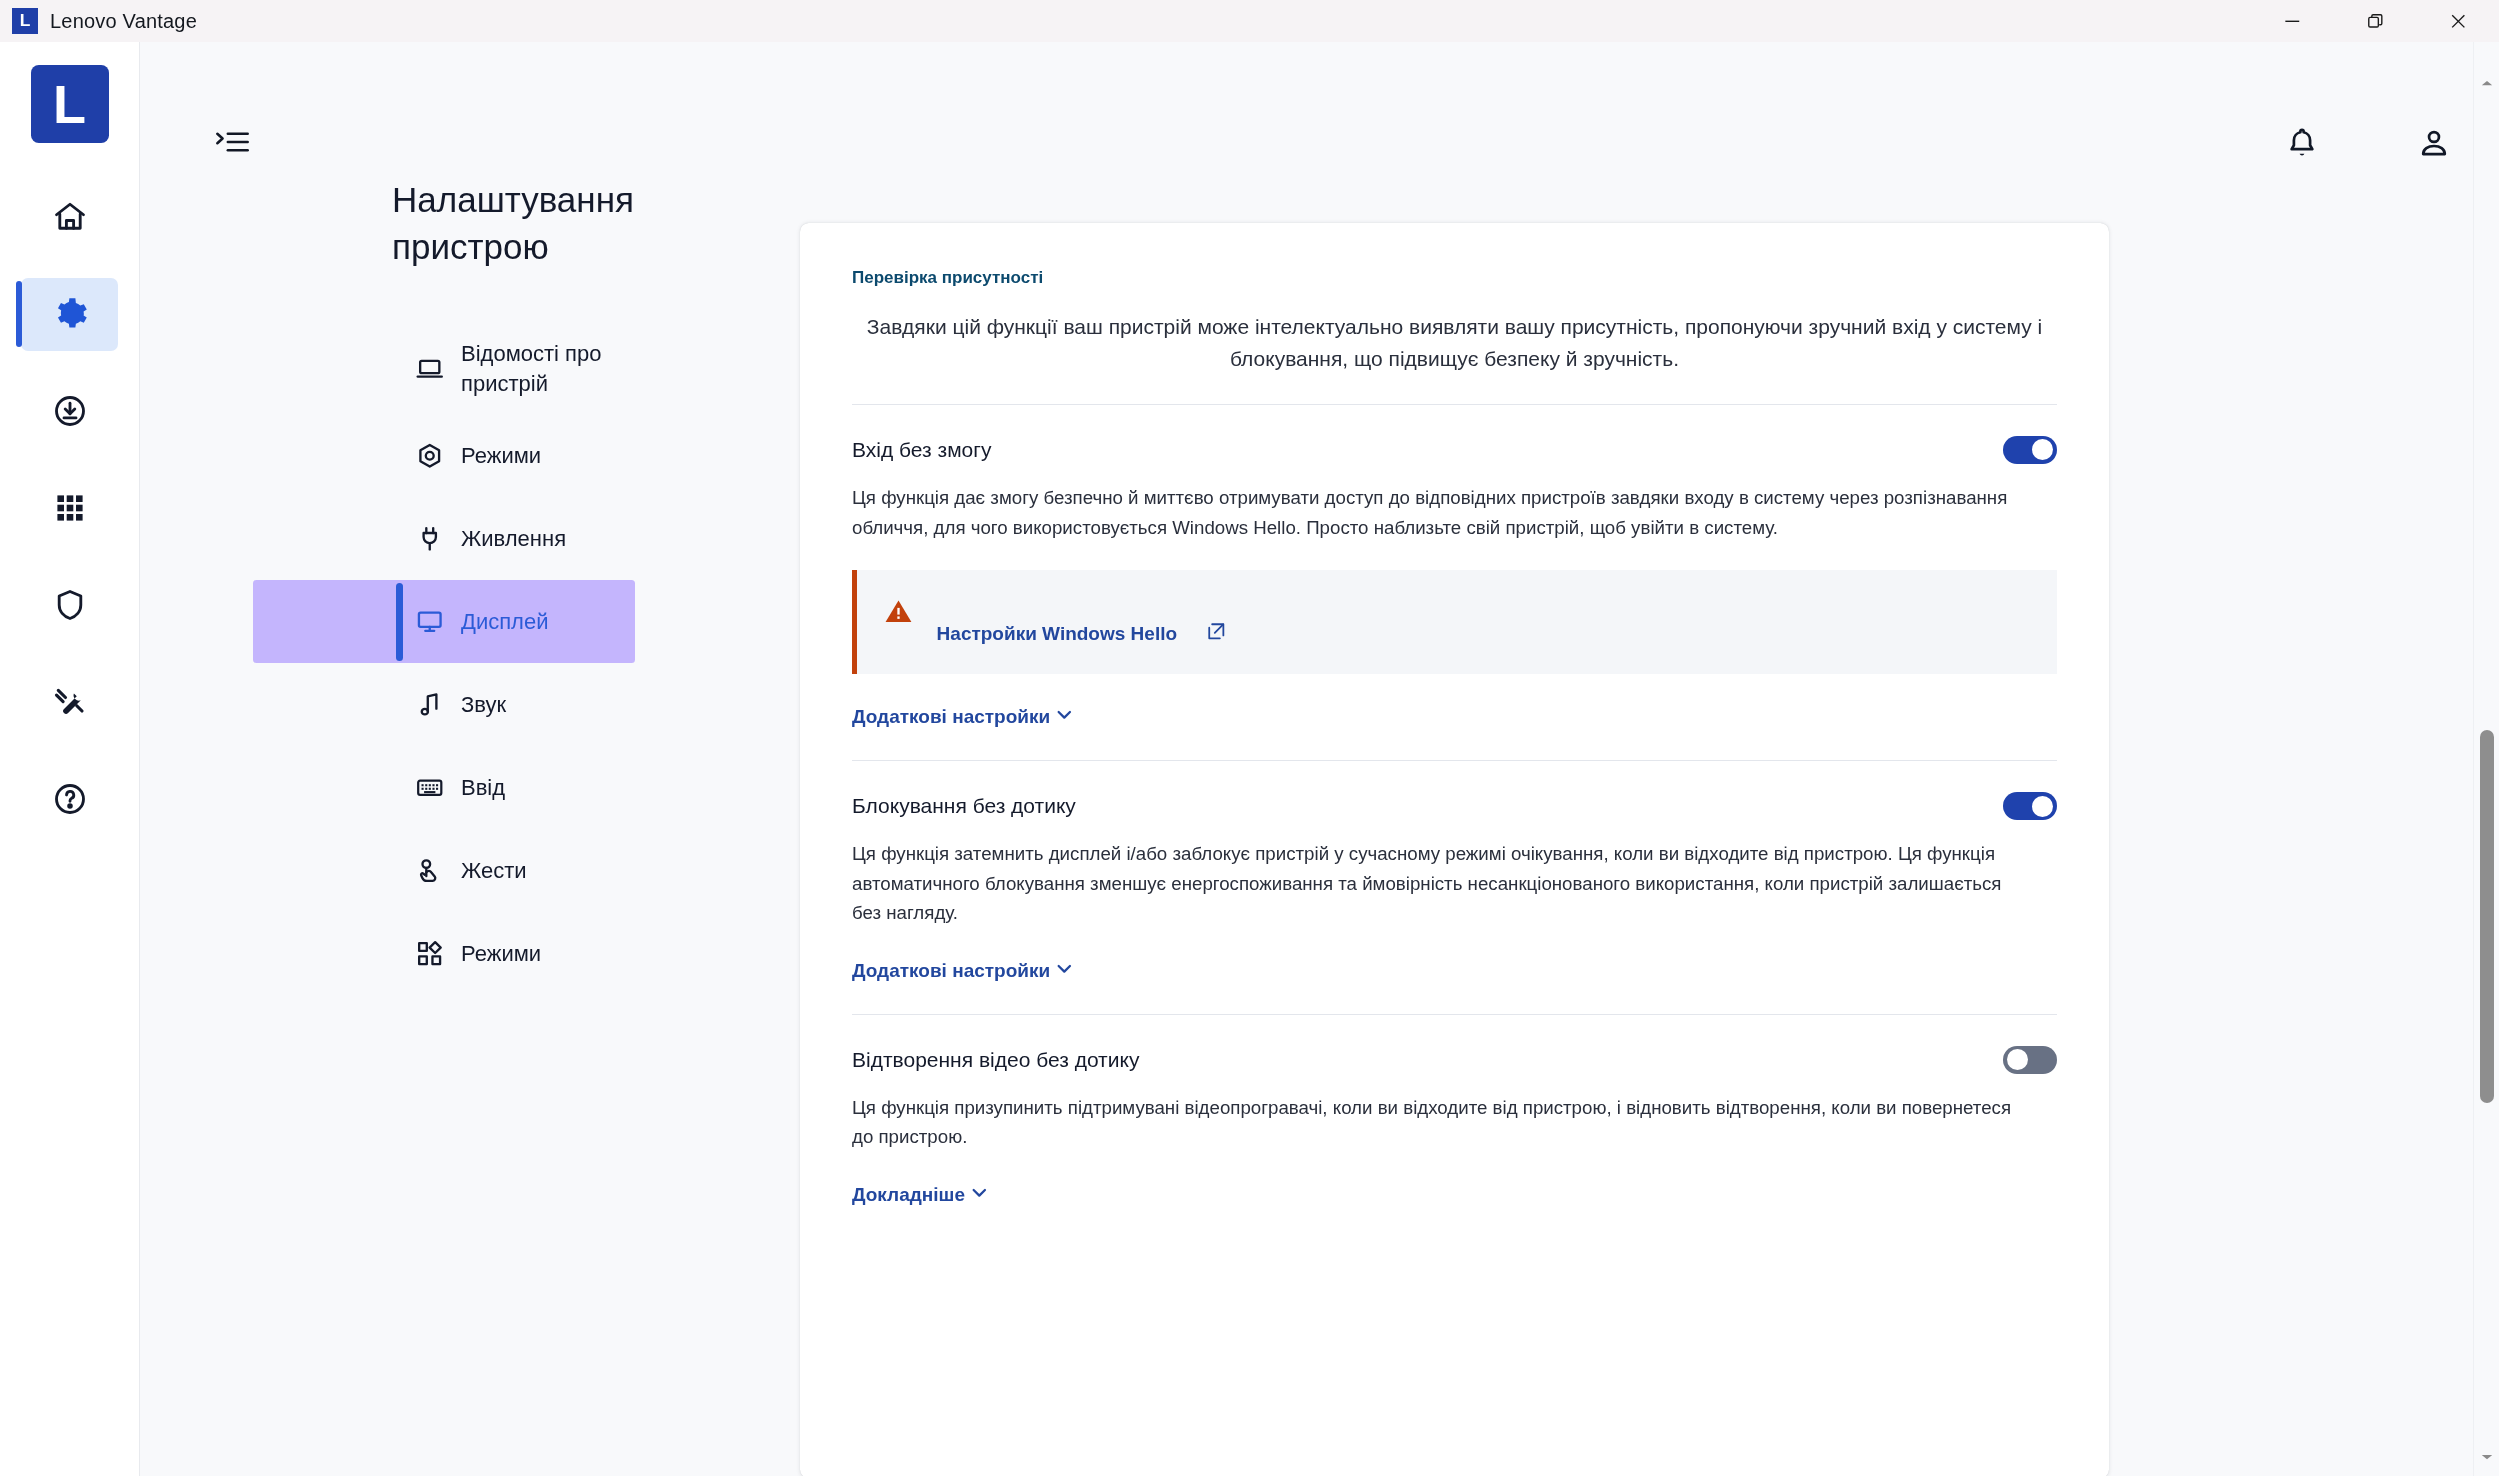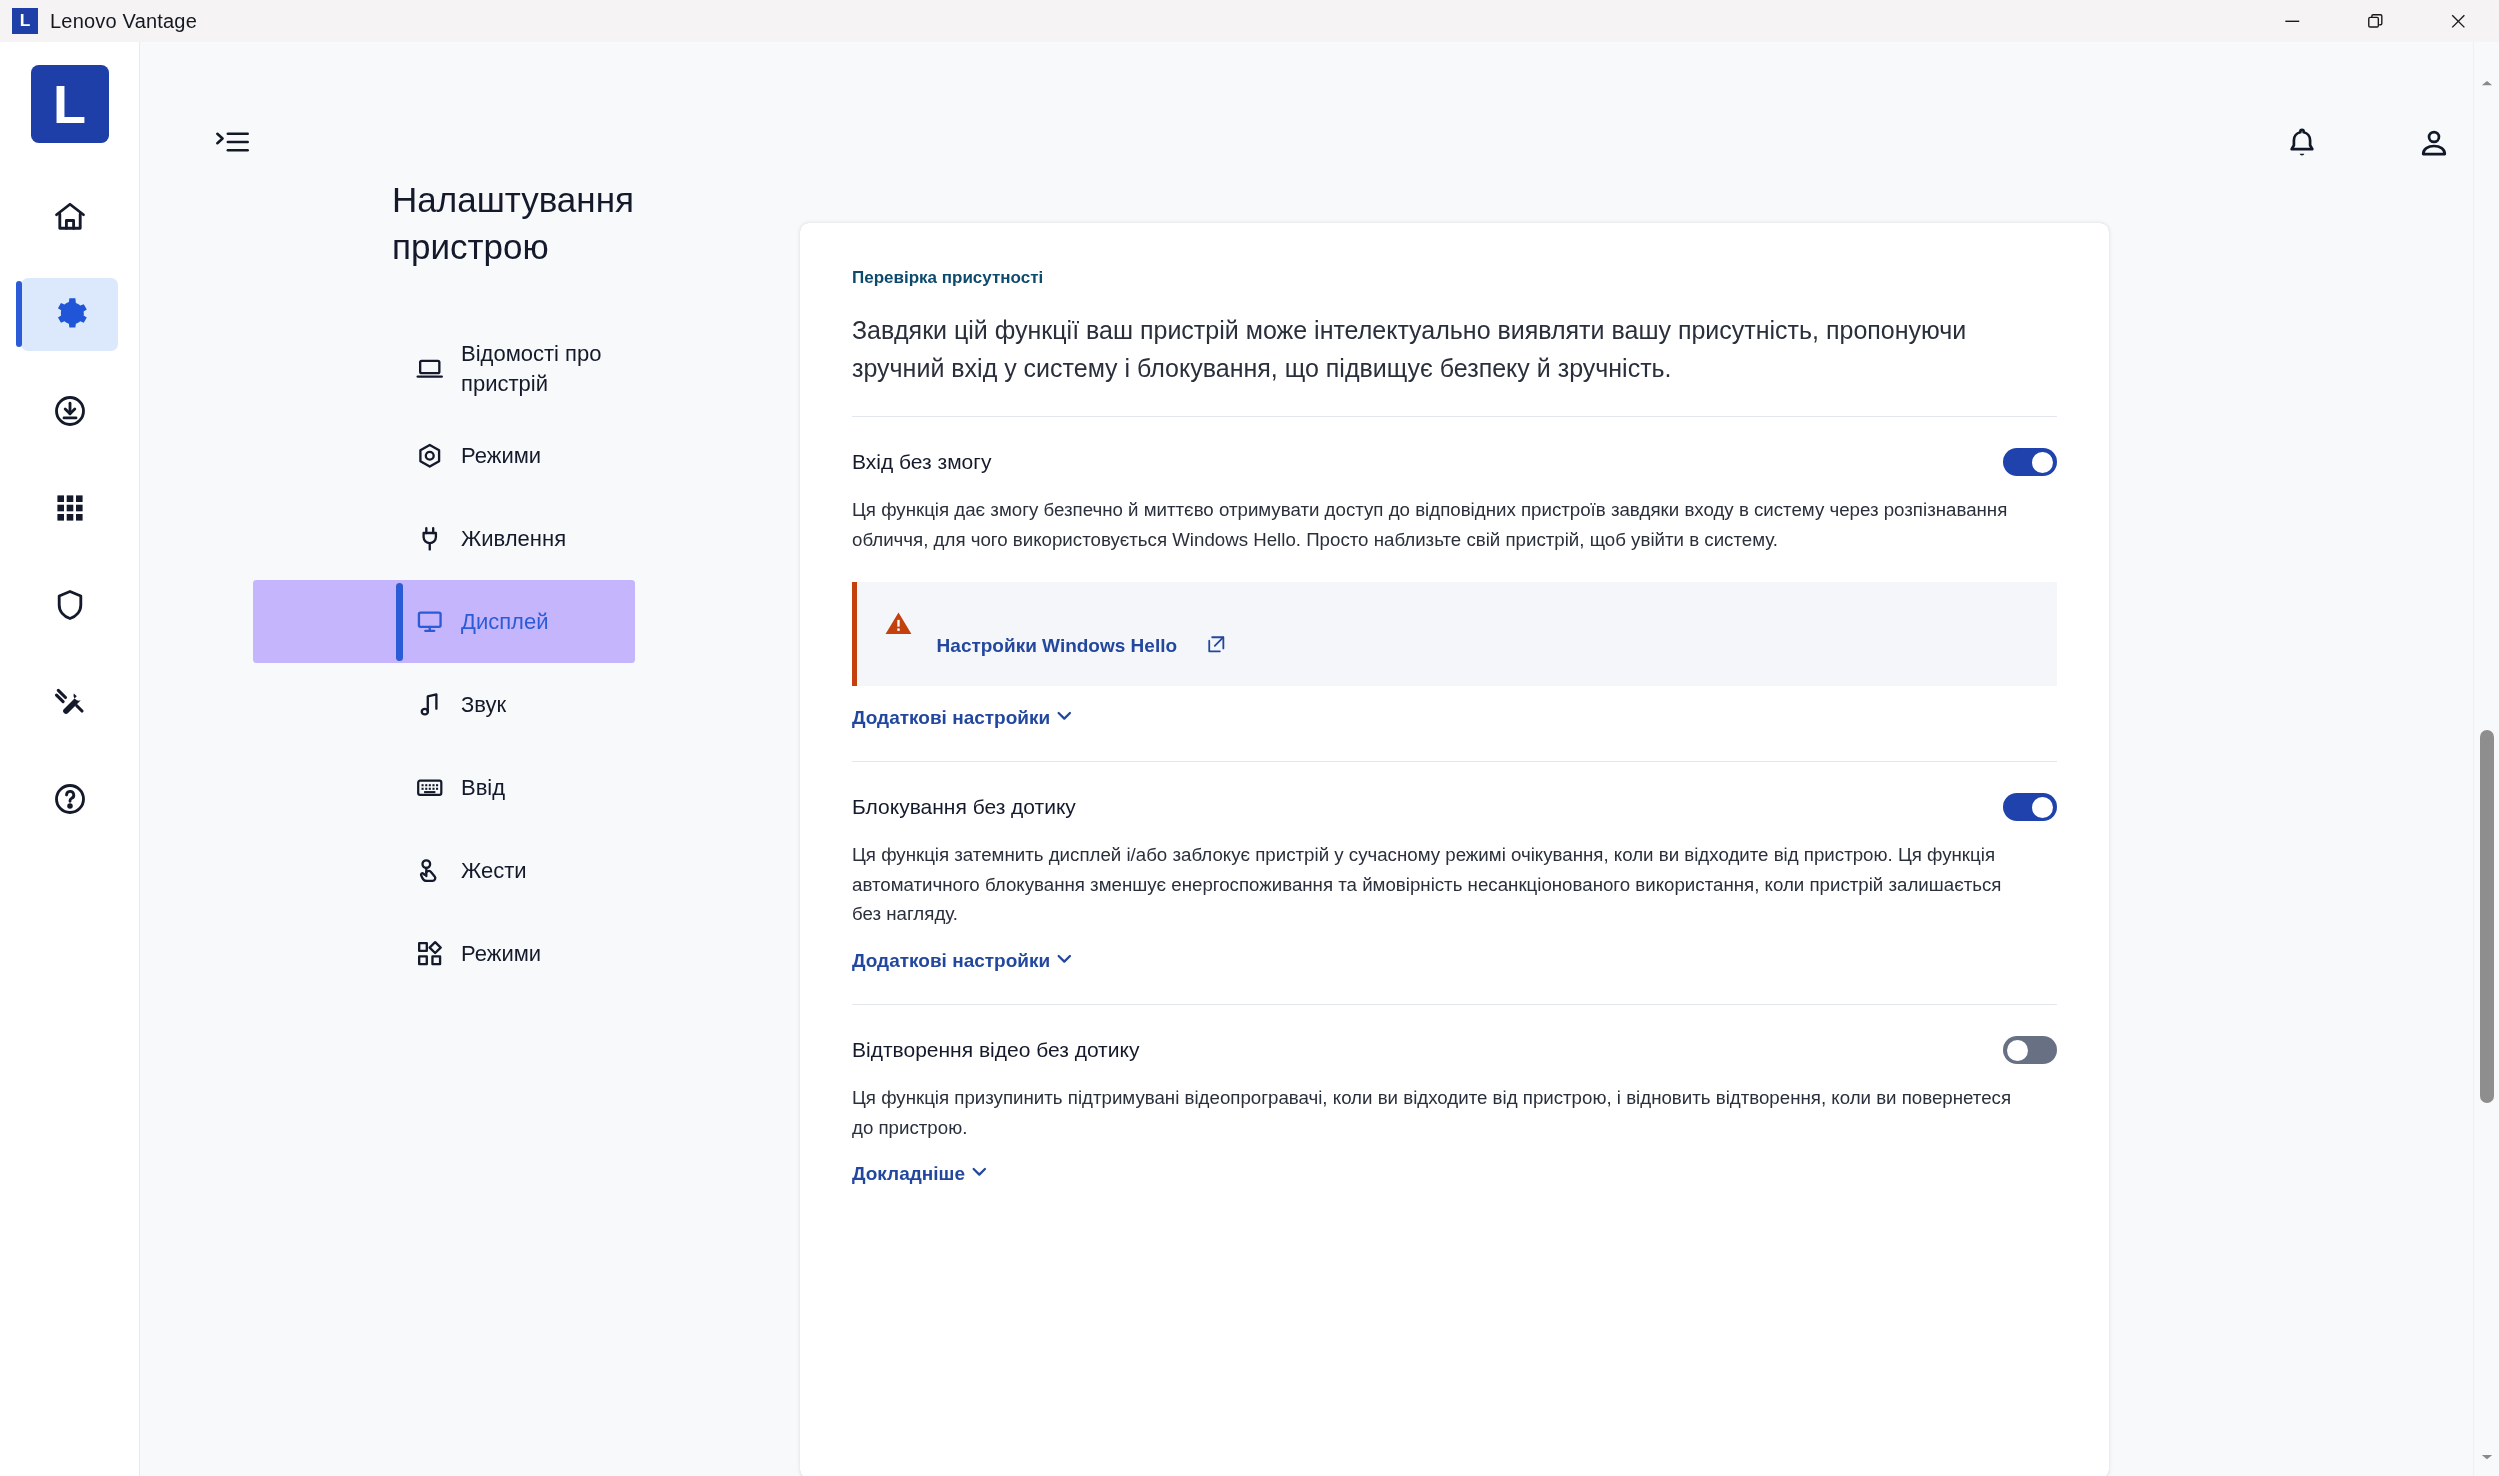--- a/index.html
+++ b/index.html
@@ -89,22 +89,23 @@
 
   
   .card {
     position: absolute; left: 660px; top: 181px; width: 1309px; min-height: 1255px;
     background: #ffffff; border-radius: 8.7px;
     box-shadow: 0 0.9px 4.3px rgba(20,26,43,.10), 0 0 0.9px rgba(20,26,43,.18);
     padding: 45px 52px 0 52px;
   }
   .card-title { font-size: 17px; color: #0c4a6e; font-weight: 700; }
   .card-desc {
-    margin-top: 22.6px; font-size: 25px; line-height: 1.52; color: #2a2f3c;
+    margin-top: 22.6px; font-size: 21px; line-height: 1.52; color: #2a2f3c;
     max-width: 1207px;
+    text-align: center;
   }
   .divider { height: 0.9px; background: #e3e6ec; margin: 29.5px 0 0 0; }
 
   .section { padding-top: 29.5px; position: relative; }
   .sec-head { display: flex; align-items: flex-start; justify-content: space-between; }
   .sec-title { font-size: 21px; color: #141a2b; font-weight: 400; padding-top: 3.5px; }
   .sec-desc {
     margin-top: 19px; font-size: 18.7px; line-height: 1.58; color: #2a2f3c;
     max-width: 1163px;
   }
@@ -126,21 +127,21 @@
     padding: 26px 29.5px 26px 26px; display: flex; gap: 22.6px; align-items: flex-start;
   }
   .banner-body { padding-top: 1.7px; }
   .banner-text { font-size: 18.7px; color: #2a2f3c; line-height: 1.5; }
   .banner-link {
     margin-top: 22.6px; display: flex; align-items: center; gap: 28px;
     color: #22479e; font-size: 19px; font-weight: 700;
   }
 
   .expander {
-    margin-top: 18px; display: flex; align-items: center; gap: 3px;
+    margin-top: 29px; display: flex; align-items: center; gap: 3px;
     color: #22479e; font-size: 19px; font-weight: 700; text-align: center;
   }
   .chev { display: block; }
 
   
   .scrollbar {
     position: absolute; right: 0; top: 42px; width: 26px; height: 1435px;
     background: #f8f9fb; border-left: 0.9px solid #eef0f3;
   }
   .sb-arrow {

